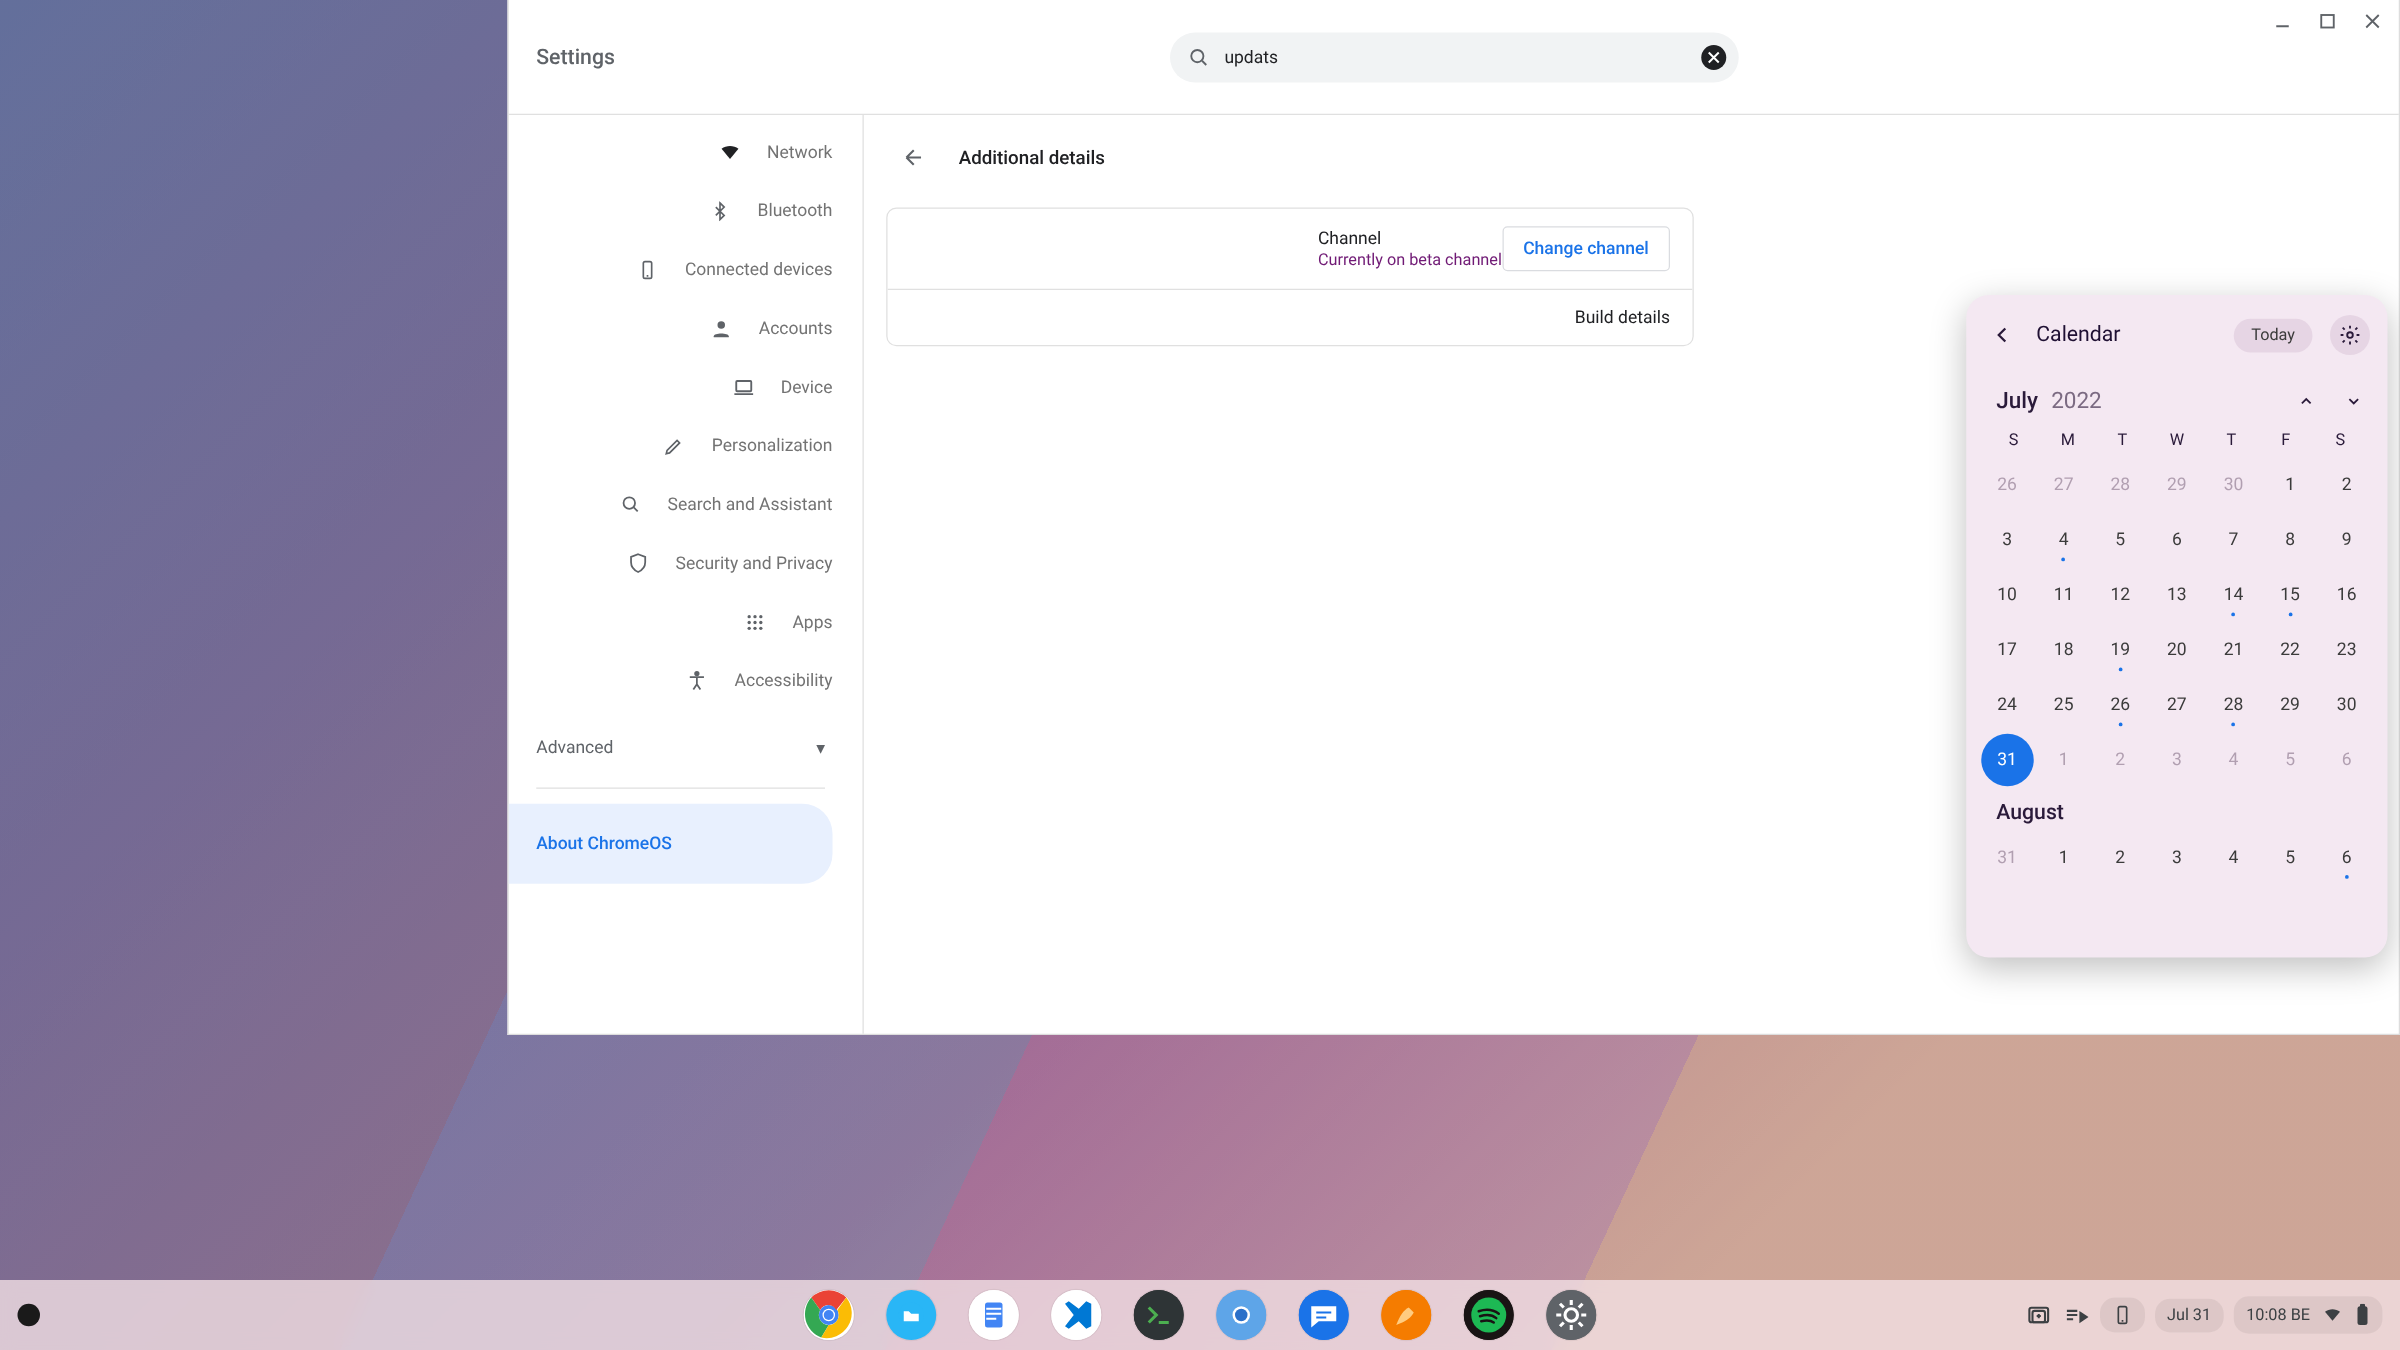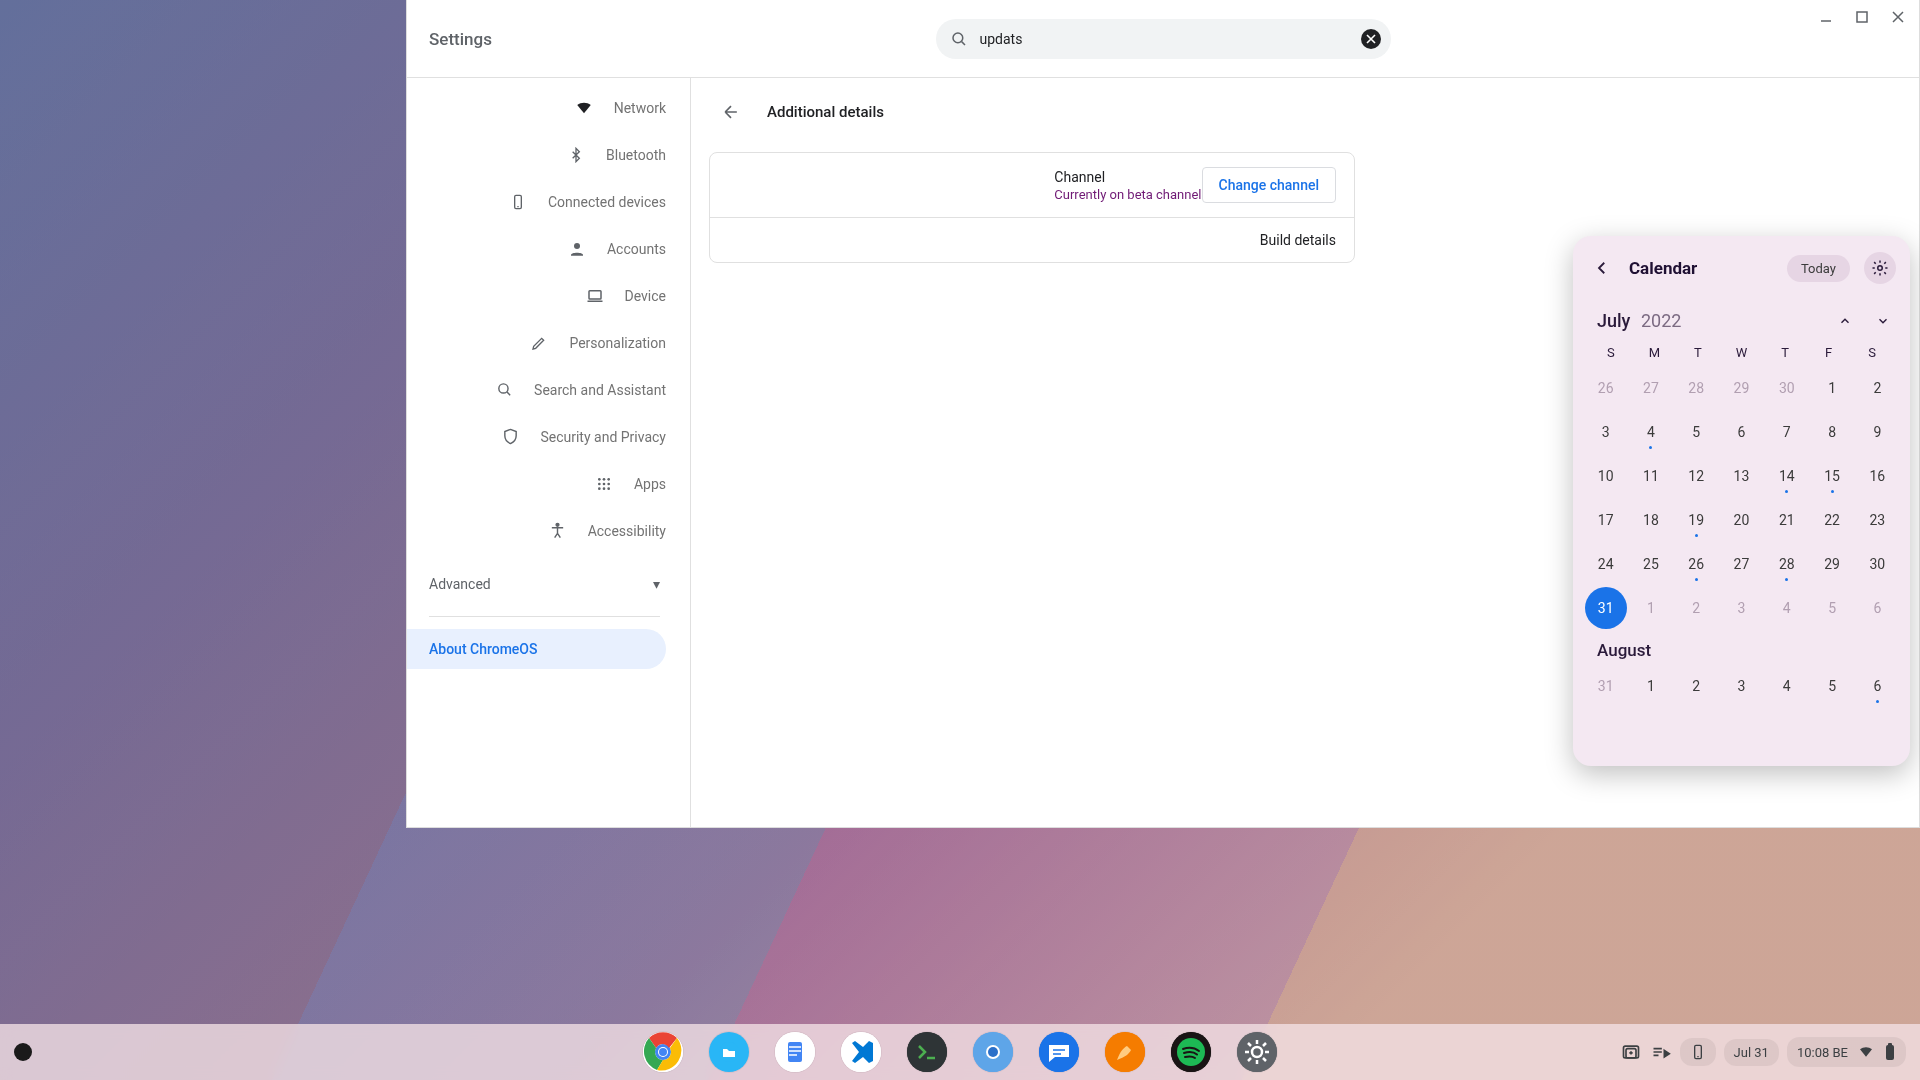--- a/index.html
+++ b/index.html
@@ -21,21 +21,21 @@
   
   .win {
     position: absolute; left: 406px; top: 0; right: 0; height: 828px;
     background: #fff; border: 1px solid #ddd; border-top: none;
     display: flex; flex-direction: column;
   }
   .win-controls { position: absolute; top: 6px; right: 10px; display: flex; gap: 14px; color:#5f6368; }
   .win-controls .ctl { width: 22px; height: 22px; display:flex; align-items:center; justify-content:center; font-size:16px; border-radius:4px; }
 
   .titlebar {
-    height: 78px; display:flex; align-items:center; padding: 0 22px; gap: 24px;
+    height: 92px; display:flex; align-items:center; padding: 0 22px; gap: 24px;
     border-bottom: 1px solid #e0e0e0;
   }
   .titlebar .app-title { font-size: 17px; color:#5f6368; font-weight: 500; width: 330px; }
   .search-wrap {
     margin: 0 auto;
     width: 455px; height: 40px; background:#f1f3f4; border-radius: 20px;
     display:flex; align-items:center; padding: 0 10px 0 14px; gap: 12px;
   }
   .search-wrap input { flex:1; border:none; background:transparent; outline:none; font-size:14px; color:#202124; }
   .clear-btn { width:20px; height:20px; border-radius:50%; background:#202124; color:#fff; display:flex; align-items:center; justify-content:center; font-size:13px; }
@@ -47,21 +47,21 @@
     padding: 0 0 0 22px; color:#737373; font-size:14px;
     border-radius: 0 24px 24px 0; margin-right: 24px; justify-content: flex-end;
   }
   .side-item .ic { width: 20px; height: 20px; color:#5f6368; display:flex; align-items:center; justify-content:center; }
   .side-advanced {
     height: 40px; display:flex; align-items:center; justify-content:space-between;
     padding: 0 30px 0 22px; font-size:14px; color:#5f6368; margin-top: 10px;
   }
   .side-sep { height:1px; background:#e0e0e0; margin: 12px 30px 12px 22px;}
   .side-about {
-    height: 40px; display:flex; align-items:center; padding:0 22px;
+    height: 64px; display:flex; align-items:center; padding:0 22px;
     color:#1a73e8; font-weight:500; font-size:14px;
     background:#e8f0fe; border-radius:0 24px 24px 0; margin-right:24px;
   }
 
   .content { flex:1; padding: 12px 0 0 0; display:flex; justify-content:flex-start; }
   .content-inner { width: 646px; margin-left: 18px; }
   .page-head { display:flex; align-items:center; gap: 22px; padding: 8px 0 26px 8px; }
   .back-btn { width:28px; height:28px; display:flex; align-items:center; justify-content:center; color:#5f6368; }
   .page-head h2 { font-size:15px; font-weight:500; color:#202124; }
 
@@ -77,21 +77,21 @@
     position:absolute; right: 10px; bottom: 314px;
     width: 337px; height: 530px;
     background:#f4e8f2; border-radius: 18px;
     box-shadow: 0 8px 28px rgba(0,0,0,.25);
     padding: 16px 10px 0 10px;
     display:flex; flex-direction:column;
     color:#3b3b3b;
   }
   .cal-top { display:flex; align-items:center; gap:6px; padding: 0 4px 12px 4px; }
   .cal-back { width:30px; height:30px; display:flex; align-items:center; justify-content:center; }
-  .cal-title { font-size:17px; font-weight:700; color:#1f1033; flex:1; margin-left:6px; }
+  .cal-title { font-size:17px; font-weight:400; color:#1f1033; flex:1; margin-left:6px; }
   .today-pill { background:#e6d5e4; border-radius:16px; padding:6px 14px; font-size:13px; }
   .cal-gear { width:32px; height:32px; background:#e6d5e4; border-radius:50%; display:flex; align-items:center; justify-content:center; margin-left:8px; }
 
   .cal-month-row { display:flex; justify-content:space-between; padding: 14px 10px 8px 14px; }
   .cal-month { font-size:18px; font-weight:500; color:#2a1a3a; }
   .cal-month .yr { color:#7b6a82; font-weight:400; margin-left:6px; }
   .cal-nav { display:flex; gap:24px; align-items:center; }
   .cal-nav span { font-size:14px; color:#2a1a3a; }
 
   .cal-dow { display:grid; grid-template-columns:repeat(7,1fr); text-align:center; font-size:13px; padding:6px 6px; color:#2a1a3a; }

